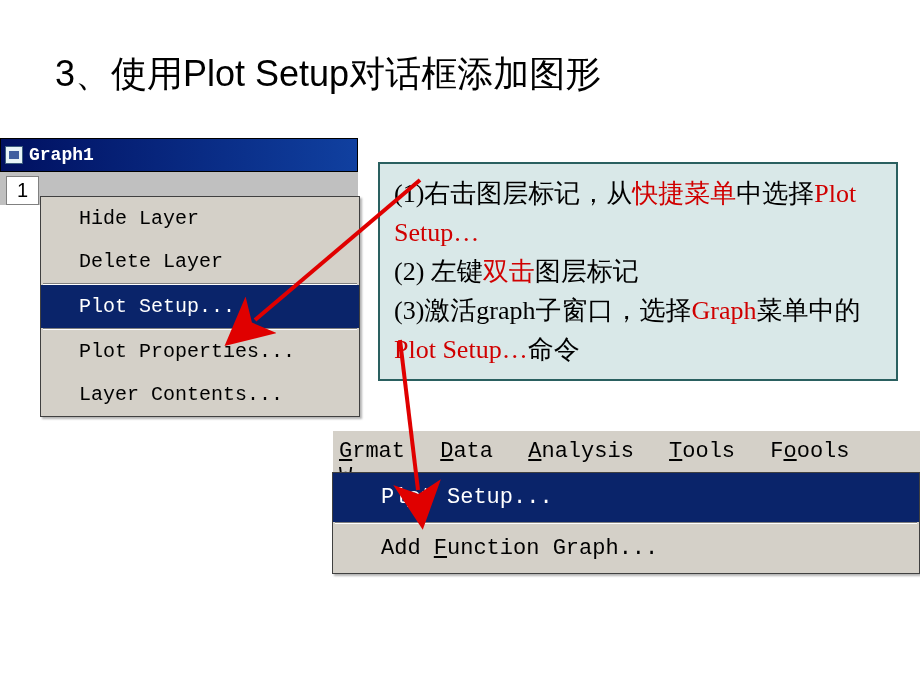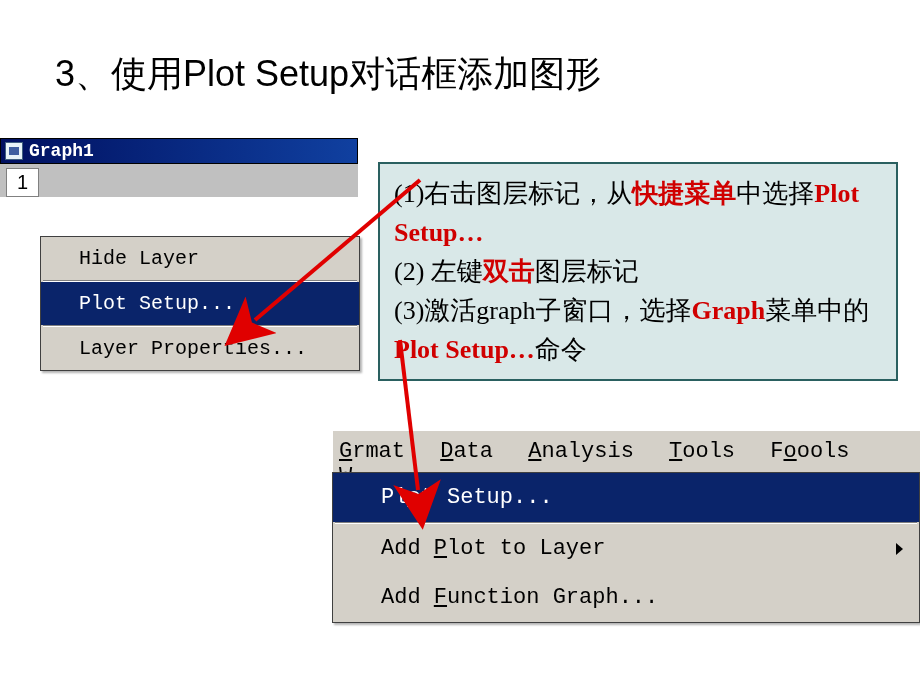--- a/index.html
+++ b/index.html
@@ -23,21 +23,21 @@
   }
   
   .win1 {
     position: absolute;
     top: 138px;
     left: 0;
     width: 358px;
     background: #c0c0c0;
   }
   .win1-titlebar {
-    height: 26px;
+    height: 34px;
     background: linear-gradient(to right, #001060, #1040a0);
     display: flex;
     align-items: center;
     padding: 12px 4px;
     border: 1px solid #000;
   }
   .win1-icon {
     width: 18px;
     height: 18px;
     background: #e8f4f8;
@@ -70,21 +70,20 @@
     font-family: Arial, sans-serif;
   }
   .context-menu {
     position: absolute;
     top: 196px;
     left: 40px;
     width: 320px;
     background: #d4d0c8;
     border: 1px solid #404040;
     box-shadow: 2px 2px 2px rgba(0,0,0,0.3);
-    margin-top: 40px;
   }
   .ctx-item {
     padding: 10px 14px 10px 38px;
     font-size: 20px;
     font-family: "Courier New", monospace;
     color: #000;
     cursor: default;
   }
   .ctx-item.highlight {
     background: #0a246a;
@@ -102,21 +101,21 @@
     top: 162px;
     left: 378px;
     width: 520px;
     background: #d9e8e8;
     border: 2px solid #2a6060;
     padding: 10px 14px;
     font-size: 26px;
     line-height: 1.5;
     font-family: "SimSun", serif;
   }
-  .infobox .red { color: #d00000; font-weight: bold; }
+  .infobox .red { color: #d00000; }
   
   .menubar {
     position: absolute;
     top: 430px;
     left: 332px;
     width: 588px;
     background: #d4d0c8;
     border-top: 1px solid #fff;
     border-left: 1px solid #fff;
     border-bottom: 1px solid #808080;
@@ -183,24 +182,26 @@
 <div class="win1">
   <div class="win1-titlebar">
     <span class="win1-icon"></span>
     <span class="win1-title">Graph1</span>
   </div>
   <span class="layer-tab">1</span>
 </div>
 
 <div class="context-menu">
   <div class="ctx-item">Hide Layer</div>
+  <div class="ctx-item">Delete Layer</div>
   <div class="ctx-sep"></div>
   <div class="ctx-item highlight">Plot Setup...</div>
   <div class="ctx-sep"></div>
-  <div class="ctx-item">Layer Properties...</div>
+  <div class="ctx-item">Plot Properties...</div>
+  <div class="ctx-item">Layer Contents...</div>
 </div>
 
 <div class="infobox">
   <div>
     <span>(1)右击图层标记，从</span><span class="red">快捷菜单</span><span>中选择</span><span class="red">Plot Setup…</span>
   </div>
   <div>
     <span>(2) 左键</span><span class="red">双击</span><span>图层标记</span>
   </div>
   <div>
@@ -215,24 +216,20 @@
   <span class="mitem"><span class="ul">T</span><span>ools</span></span>
   <span class="mitem"><span>F</span><span class="ul">o</span><span>ools</span></span>
   <span class="mitem"><span class="ul">W</span></span>
 </div>
 
 <div class="dropdown">
   <div class="dd-item highlight">
     <span>Pl</span><span class="ul">o</span><span>t Setup...</span>
   </div>
   <div class="dd-sep"></div>
-  <div class="dd-item">
-    <span>Add </span><span class="ul">P</span><span>lot to Layer</span>
-    <span class="arrow"></span>
-  </div>
   <div class="dd-item">
     <span>Add </span><span class="ul">F</span><span>unction Graph...</span>
   </div>
 </div>
 
 <svg class="arrows">
   <defs>
     <marker id="ah" markerWidth="12" markerHeight="12" refX="2" refY="6" orient="auto">
       <path d="M0,0 L12,6 L0,12 L3,6 Z" fill="#e00000"></path>
     </marker>

